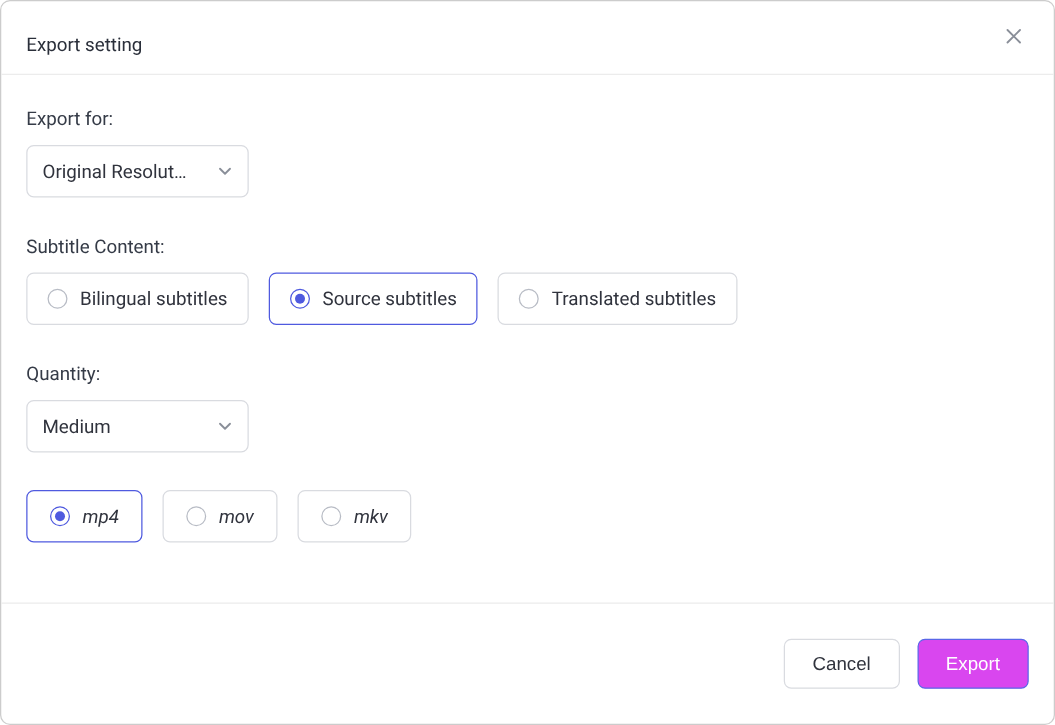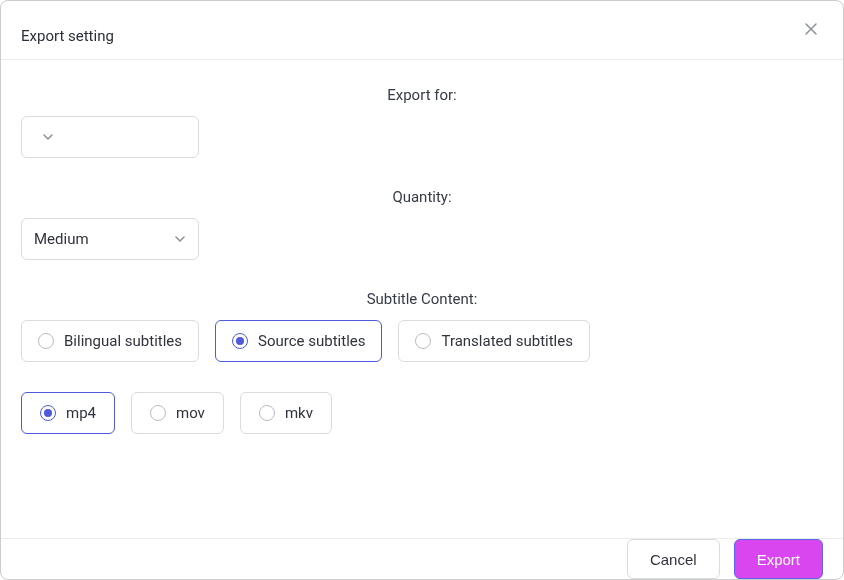--- a/index.html
+++ b/index.html
@@ -11,21 +11,21 @@
   .header {
     display: flex; justify-content: space-between; align-items: flex-end;
     padding: 14px 20px; border-bottom: 1px solid #ececec;
   }
   .title { font-size: 15px; color: #2a2f3a; }
   .close-btn {
     background: none; border: none; cursor: pointer; color: #8a8f99;
     font-size: 22px; line-height: 1; padding: 4px;
   }
   .body { flex: 1; padding: 26px 20px 10px 20px; }
-  .field { margin-bottom: 30px; text-align: center; }
+  .field { margin-bottom: 30px; }
   .label { font-size: 15px; color: #353b47; margin-bottom: 12px; display: block; }
   .select {
     width: 178px; height: 42px; border: 1px solid #d9dbe0; border-radius: 6px;
     display: flex; align-items: center; justify-content: space-between;
     padding: 0 12px; cursor: pointer; background: #fff;
   }
   .select-text { font-size: 15px; color: #30333d; white-space: nowrap; overflow: hidden; text-overflow: ellipsis; }
   .chevron { width: 12px; height: 12px; color: #8a8f99; flex-shrink: 0; margin-left: 8px; }
   .chevron svg { display: block; }
   .radio-group { display: flex; gap: 16px; flex-wrap: wrap; }
@@ -37,23 +37,23 @@
   .radio-option.selected { border-color: #4f5adf; border-width: 1.5px; }
   .radio-circle {
     width: 16px; height: 16px; border-radius: 50%;
     border: 1.5px solid #b8bcc5; display: flex; align-items: center; justify-content: center;
     flex-shrink: 0;
   }
   .radio-circle.on { border-color: #4f5adf; }
   .radio-dot { width: 8px; height: 8px; border-radius: 50%; background: #4f5adf; display: none; }
   .radio-circle.on .radio-dot { display: block; }
   .opt-label { font-size: 15px; color: #30333d; }
-  .radio-group.fmt .radio-option { min-width: 88px; padding: 0 18px; justify-content: flex-start; }
+  .radio-group.fmt .radio-option { min-width: 88px; padding: 0 18px; justify-content: flex-start; font-style: italic; }
   .footer {
-    border-top: 1px solid #ececec; padding: 0 20px;
+    border-top: 1px solid #ececec; padding: 28px 20px;
     display: flex; justify-content: flex-end; gap: 14px;
   }
   .btn {
     height: 40px; padding: 0 22px; border-radius: 6px; font-size: 15px; cursor: pointer;
     display: inline-flex; align-items: center; justify-content: center;
   }
   .btn.secondary { background: #fff; border: 1px solid #d9dbe0; color: #30333d; }
   .btn.primary { background: #d946ef; border: 1px solid #5a66e8; color: #fff; }
 </style>
 </head>
@@ -70,32 +70,21 @@
           </svg>
       </span>
     </button>
   </div>
 
   <div class="body">
 
     <div class="field">
       <div class="label">Export for:</div>
       <div class="select">
-        <span class="chevron">
-          <svg width="12" height="12" viewBox="0 0 12 12">
-              <path d="M2 4 L6 8 L10 4" stroke="currentColor" stroke-width="1.5" fill="none" stroke-linecap="round" stroke-linejoin="round"></path>
-            </svg>
-        </span>
-      </div>
-    </div>
-
-    <div class="field">
-      <div class="label">Quantity:</div>
-      <div class="select">
-        <span class="select-text">Medium</span>
+        <span class="select-text">Original Resolut…</span>
         <span class="chevron">
           <svg width="12" height="12" viewBox="0 0 12 12">
               <path d="M2 4 L6 8 L10 4" stroke="currentColor" stroke-width="1.5" fill="none" stroke-linecap="round" stroke-linejoin="round"></path>
             </svg>
         </span>
       </div>
     </div>
 
     <div class="field">
       <div class="label">Subtitle Content:</div>
@@ -107,20 +96,32 @@
         <div class="radio-option selected">
           <span class="radio-circle on">
               <span class="radio-dot"></span>
             </span>
           <span class="opt-label">Source subtitles</span>
         </div>
         <div class="radio-option">
           <span class="radio-circle"></span>
           <span class="opt-label">Translated subtitles</span>
         </div>
+      </div>
+    </div>
+
+    <div class="field">
+      <div class="label">Quantity:</div>
+      <div class="select">
+        <span class="select-text">Medium</span>
+        <span class="chevron">
+          <svg width="12" height="12" viewBox="0 0 12 12">
+              <path d="M2 4 L6 8 L10 4" stroke="currentColor" stroke-width="1.5" fill="none" stroke-linecap="round" stroke-linejoin="round"></path>
+            </svg>
+        </span>
       </div>
     </div>
 
     <div class="field" style="margin-bottom:10px">
       <div class="radio-group fmt">
         <div class="radio-option selected">
           <span class="radio-circle on">
               <span class="radio-dot"></span>
             </span>
           <span class="opt-label">mp4</span>

